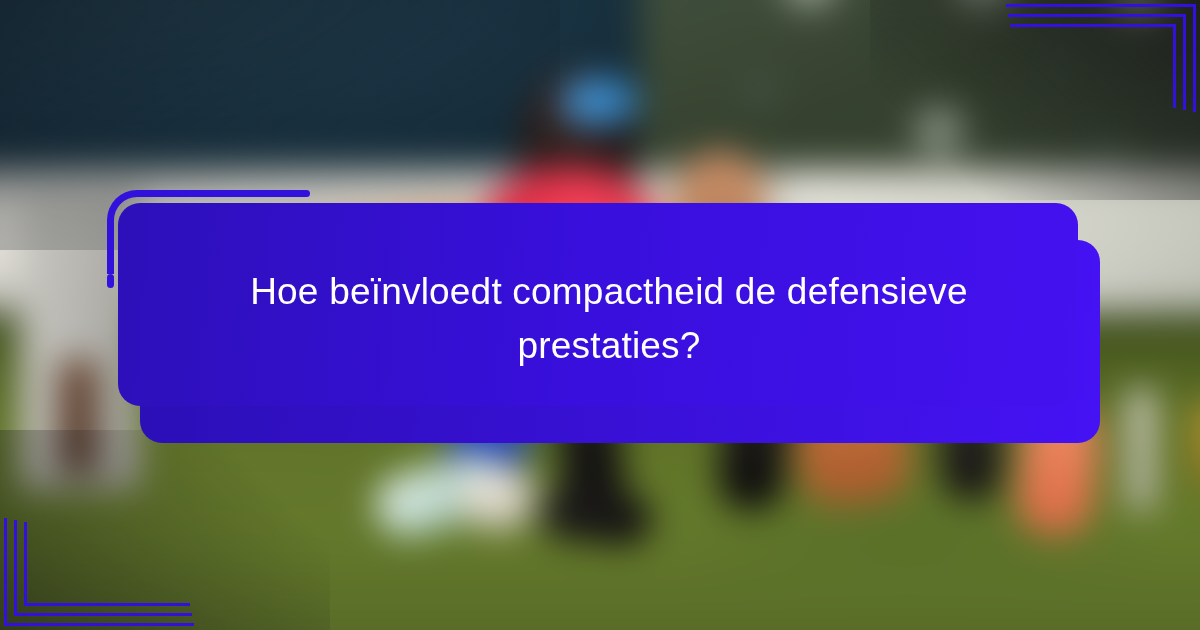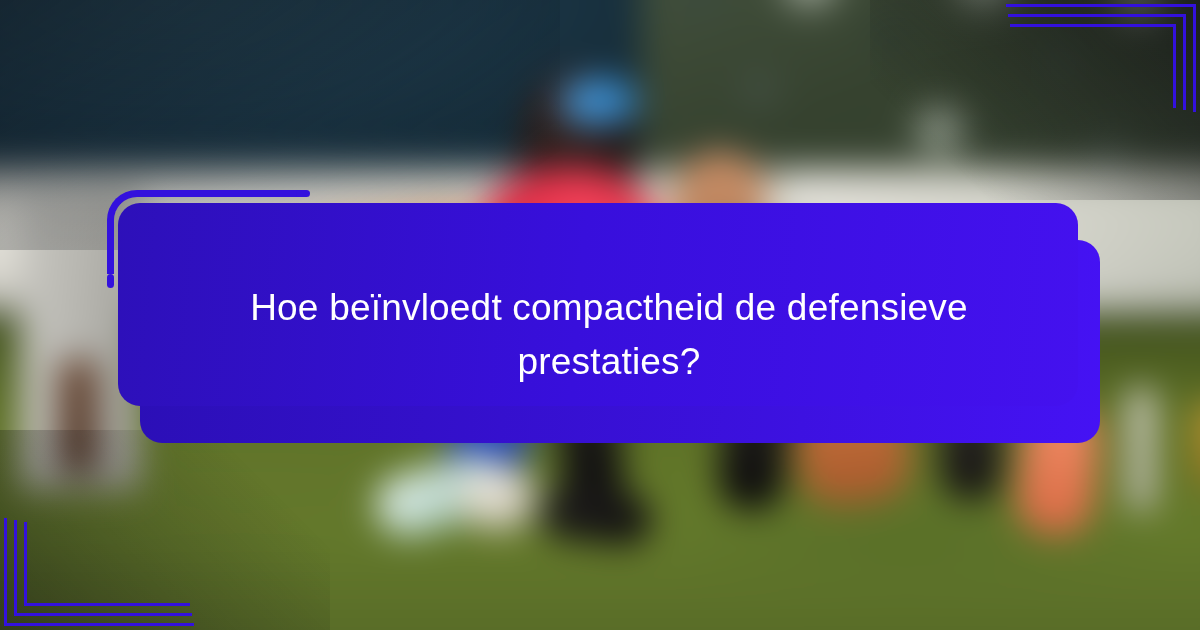--- a/index.html
+++ b/index.html
@@ -283,21 +283,21 @@
     position:absolute;
     left:118px; top:203px;
     width:960px; height:203px;
     border-radius:22px;
     background:linear-gradient(95deg,#2d10b9 0%,#380fdc 48%,#4411ef 100%);
   }
 
   
   #headline {
     position:absolute;
-    left:118px; top:215px;
+    left:118px; top:199px;
     width:982px; height:240px;
     display:flex;
     align-items:center;
     justify-content:center;
     padding:0 70px;
     text-align:center;
     color:#ffffff;
     font-size:37px;
     line-height:1.45;
     letter-spacing:.2px;

